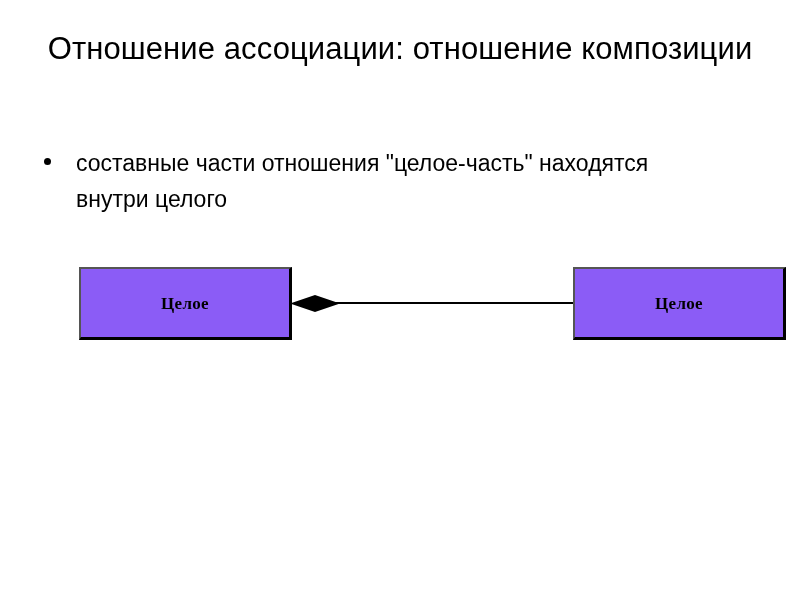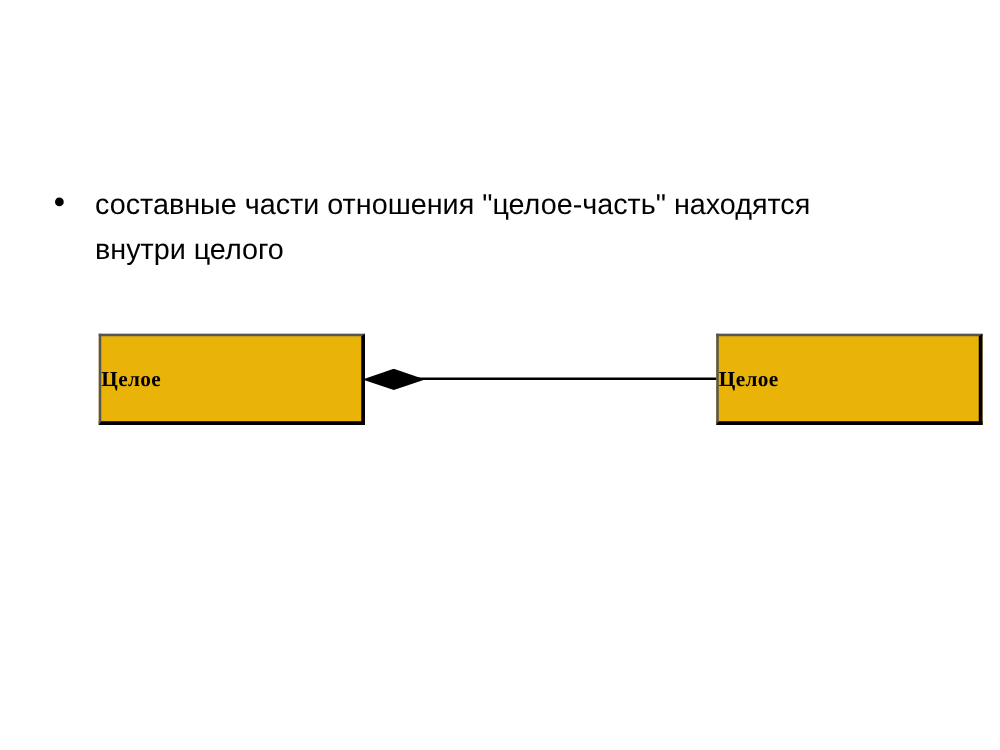--- a/index.html
+++ b/index.html
@@ -79,27 +79,28 @@
     position: absolute;
     left: 0;
     top: 0;
     width: 800px;
     height: 600px;
   }
 
   .uml-box {
     position: absolute;
     box-sizing: border-box;
-    background: #eab308;
+    background: #8b5cf6;
     border-top: 2px solid #555555;
     border-left: 2px solid #555555;
     border-right: 3px solid #000000;
     border-bottom: 3px solid #000000;
     display: flex;
     align-items: center;
+    justify-content: center;
   }
   .uml-box-label {
     font-family: "Liberation Serif", "DejaVu Serif", serif;
     font-size: 17px;
     font-weight: 700;
     color: #000000;
     letter-spacing: 0.3px;
     line-height: 1;
   }
 
@@ -134,20 +135,21 @@
     width: 50px;
     height: 17px;
   }
   .composition-diamond svg { display: block; }
 </style>
 </head>
 <body>
 
 <div class="slide">
 
+  <div class="slide-title">Отношение ассоциации: отношение композиции</div>
 
   <ul class="body-list">
     <li class="bullet-item">
       <span class="bullet-marker"></span>
       <span class="bullet-text">составные части отношения "целое-часть" находятся внутри целого</span>
     </li>
   </ul>
 
   <div class="diagram">
 

